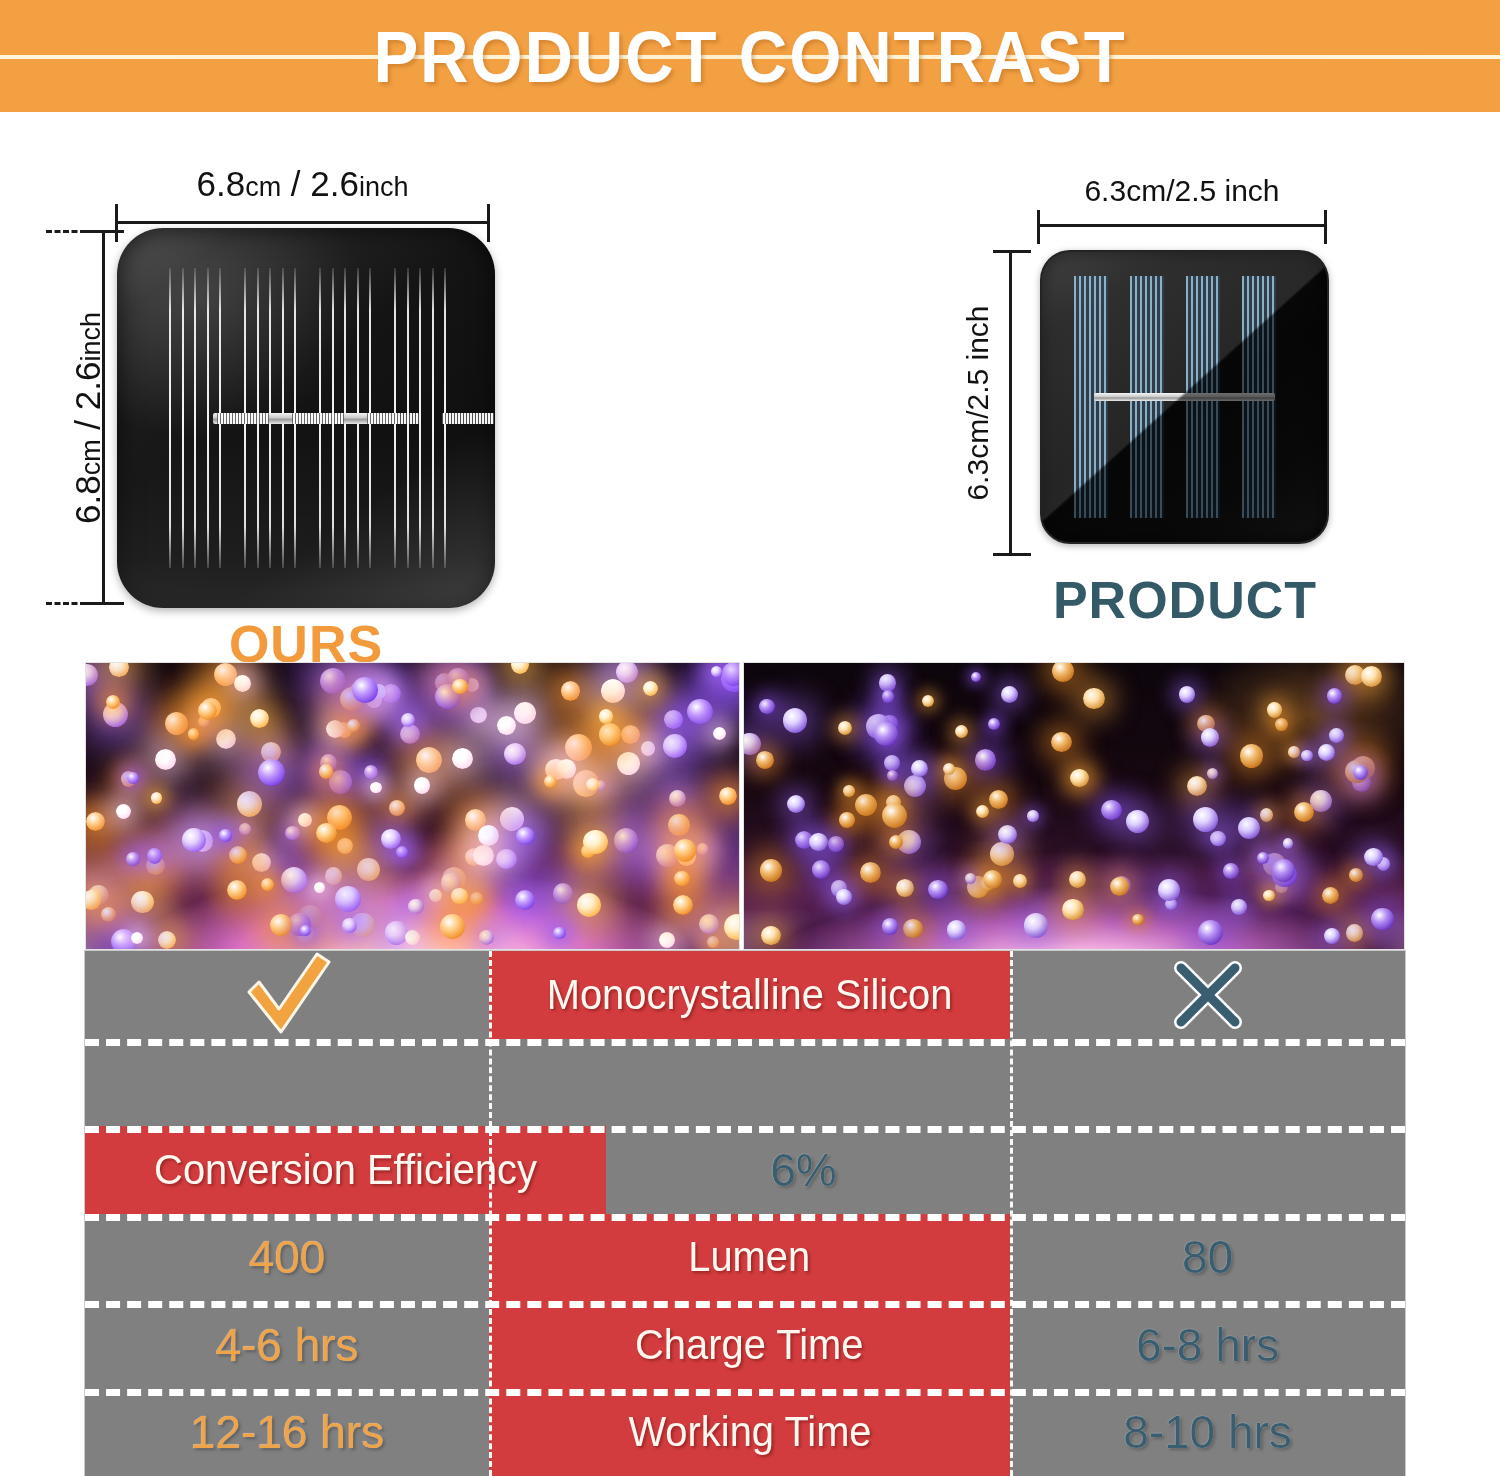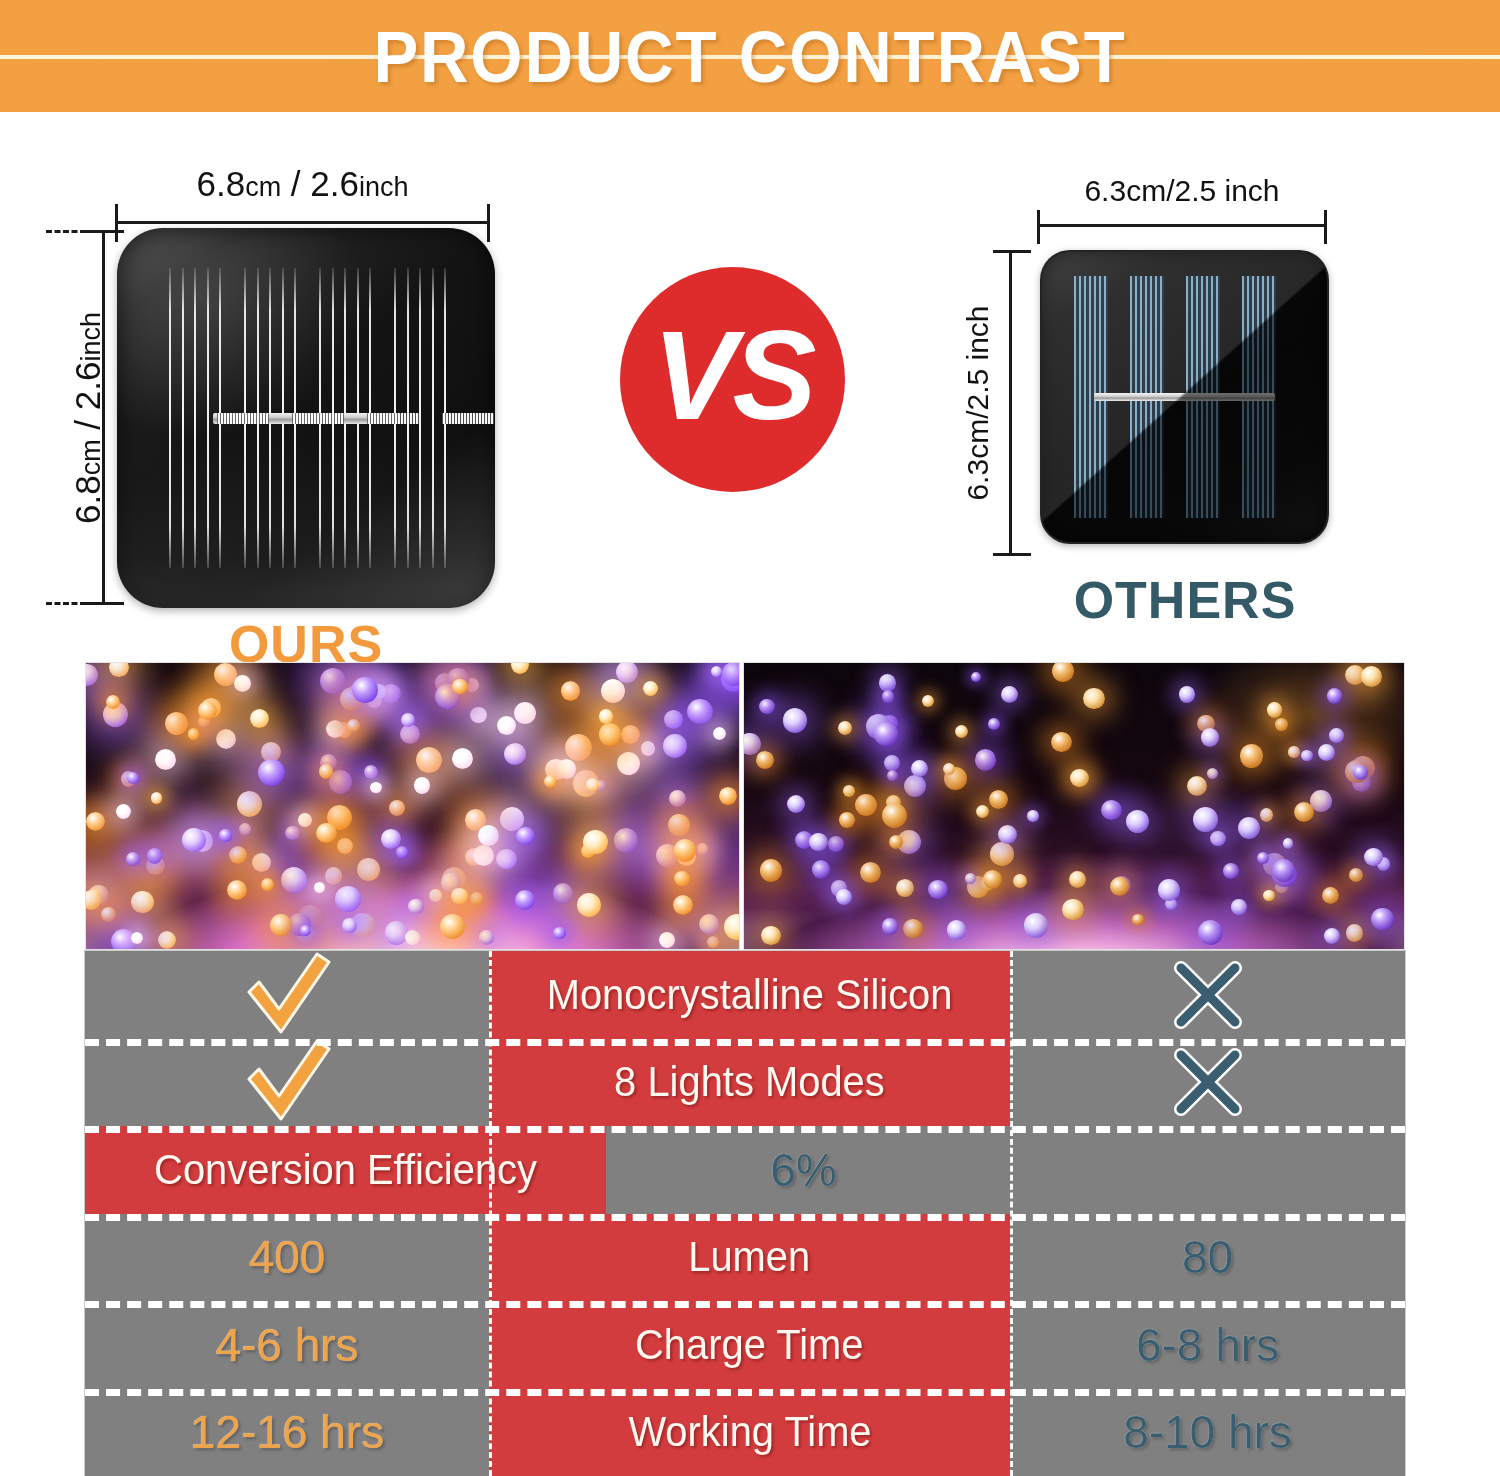--- a/index.html
+++ b/index.html
@@ -364,23 +364,20 @@
           <div class="ours-bus-seg" style="left:154px;width:52px;"></div>
           <div class="ours-bus-seg" style="left:229px;width:52px;"></div>
         </div>
       </div>
       <div class="panel-gloss"></div>
     </div>
 
     <div class="label-ours">OURS</div>
   </div>
 
-  <div class="vs-badge">
-    <span>VS</span>
-  </div>
 
   <div class="others-block">
 
     <div class="odim-top-wrap">
       <div class="odim-label-top">6.3cm/2.5 inch</div>
       <div class="odim-line-h"></div>
       <div class="otick-v l"></div>
       <div class="otick-v r"></div>
     </div>
 
@@ -395,21 +392,21 @@
       <div class="others-inner">
         <div class="others-group" style="left:4px;"></div>
         <div class="others-group" style="left:60px;"></div>
         <div class="others-group" style="left:116px;"></div>
         <div class="others-group" style="left:172px;"></div>
         <div class="others-bus"></div>
       </div>
       <div class="others-diag"></div>
     </div>
 
-    <div class="label-others">OTHERS</div>
+    <div class="label-others">PRODUCT</div>
   </div>
 </div>
 
 <div class="photos">
   <div class="photo left">
     <div class="photo-bg"></div>
     <div class="bulbs" id="bulbs-left">
         <div class="bulb" style="left:59.88882030178327px;top:192.85406721536356px;width:19.308779149519893px;height:19.308779149519893px;background:radial-gradient(circle at 36% 32%, #ffffff 0%, #ffd08a 34%, #f08a22 78%, rgba(0,0,0,0) 100%);box-shadow:0 0 28.96316872427984px 13.033425925925927px rgba(255,150,40,0.70);"></div>
         <div class="bulb" style="left:303.1207990397805px;top:137.02721399176957px;width:15.491769547325102px;height:15.491769547325102px;background:radial-gradient(circle at 36% 32%, #ffffff 0%, #ffd08a 34%, #f08a22 78%, rgba(0,0,0,0) 100%);box-shadow:0 0 23.23765432098765px 10.456944444444444px rgba(255,150,40,0.70);"></div>
         <div class="bulb" style="left:271.4062757201646px;top:195.36266529492457px;width:22.473113854595336px;height:22.473113854595336px;background:radial-gradient(circle at 36% 32%, #ffffff 0%, #fff0c9 34%, #ffb347 78%, rgba(0,0,0,0) 100%);box-shadow:0 0 33.709670781893px 15.169351851851852px rgba(255,180,70,0.68);"></div>
@@ -695,38 +692,20 @@
       </div>
       <div class="cr" style="height: 87.5px;">
         <svg class="cross-icon" viewBox="0 0 72 72">
           <line x1="9" y1="9" x2="63" y2="63" stroke="#FFFFFF" stroke-width="14" stroke-linecap="round"></line>
           <line x1="63" y1="9" x2="9" y2="63" stroke="#FFFFFF" stroke-width="14" stroke-linecap="round"></line>
           <line x1="9" y1="9" x2="63" y2="63" stroke="#3A5E70" stroke-width="9" stroke-linecap="round"></line>
           <line x1="63" y1="9" x2="9" y2="63" stroke="#3A5E70" stroke-width="9" stroke-linecap="round"></line>
         </svg>
       </div>
     </div>
-    <div class="trow" style="top: 87.5px; height: 87.5px;">
-      <div class="cl" style="height: 87.5px;">
-        <svg class="check-icon" viewBox="0 0 92 86">
-          <path d="M8 40 L18 30 L38 57 L76 2 L88 10 L40 80 Z" fill="#F2A23F" stroke="#FFF7E8" stroke-width="3" stroke-linejoin="round"></path>
-        </svg>
-      </div>
-      <div class="cc" style="height: 87.5px;">
-        <span class="cc-text">8 Lights Modes</span>
-      </div>
-      <div class="cr" style="height: 87.5px;">
-        <svg class="cross-icon" viewBox="0 0 72 72">
-          <line x1="9" y1="9" x2="63" y2="63" stroke="#FFFFFF" stroke-width="14" stroke-linecap="round"></line>
-          <line x1="63" y1="9" x2="9" y2="63" stroke="#FFFFFF" stroke-width="14" stroke-linecap="round"></line>
-          <line x1="9" y1="9" x2="63" y2="63" stroke="#3A5E70" stroke-width="9" stroke-linecap="round"></line>
-          <line x1="63" y1="9" x2="9" y2="63" stroke="#3A5E70" stroke-width="9" stroke-linecap="round"></line>
-        </svg>
-      </div>
-    </div>
     <div class="hdiv" style="top: 87.5px;"></div>
     <div class="trow" style="top: 175px; height: 87.5px;">
       <div class="cc" style="height: 87.5px;">
         <span class="cc-text">Conversion Efficiency</span>
       </div>
       <div class="cr" style="height: 87.5px;">
         <span class="cr-text">6%</span>
       </div>
     </div>
     <div class="hdiv" style="top: 175px;"></div>

